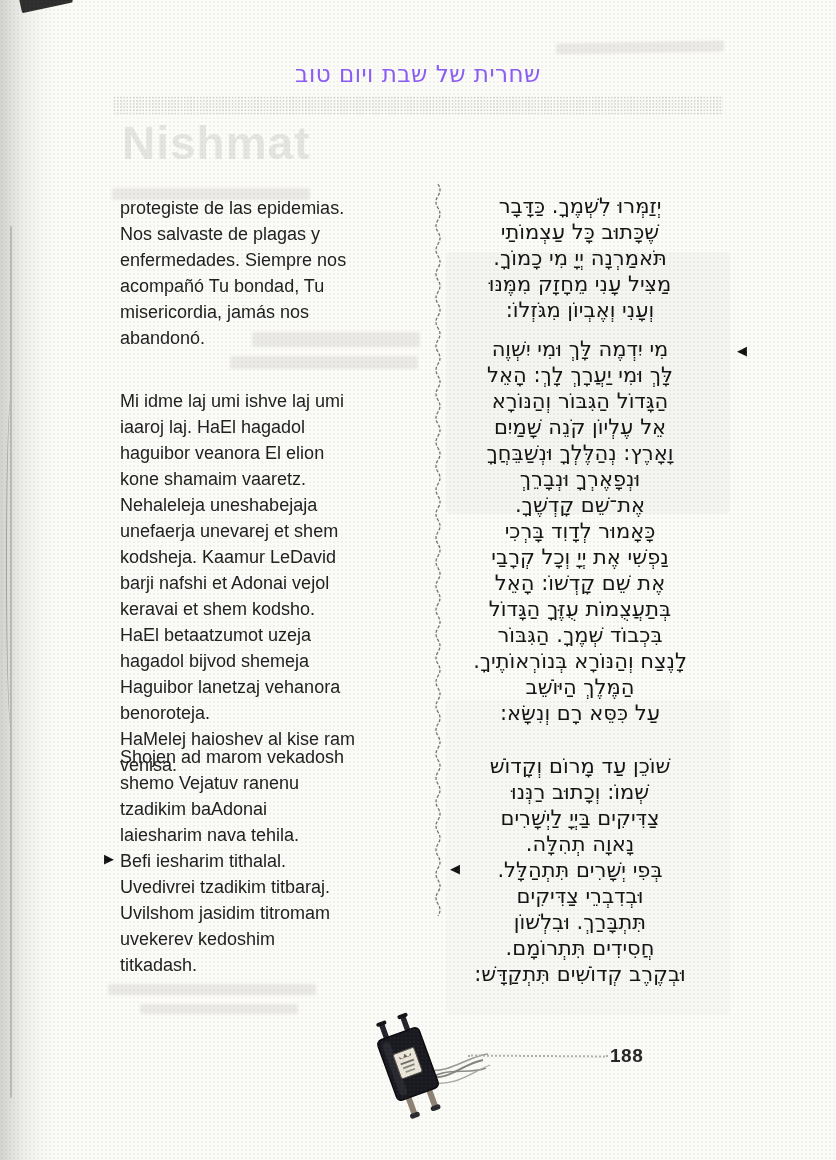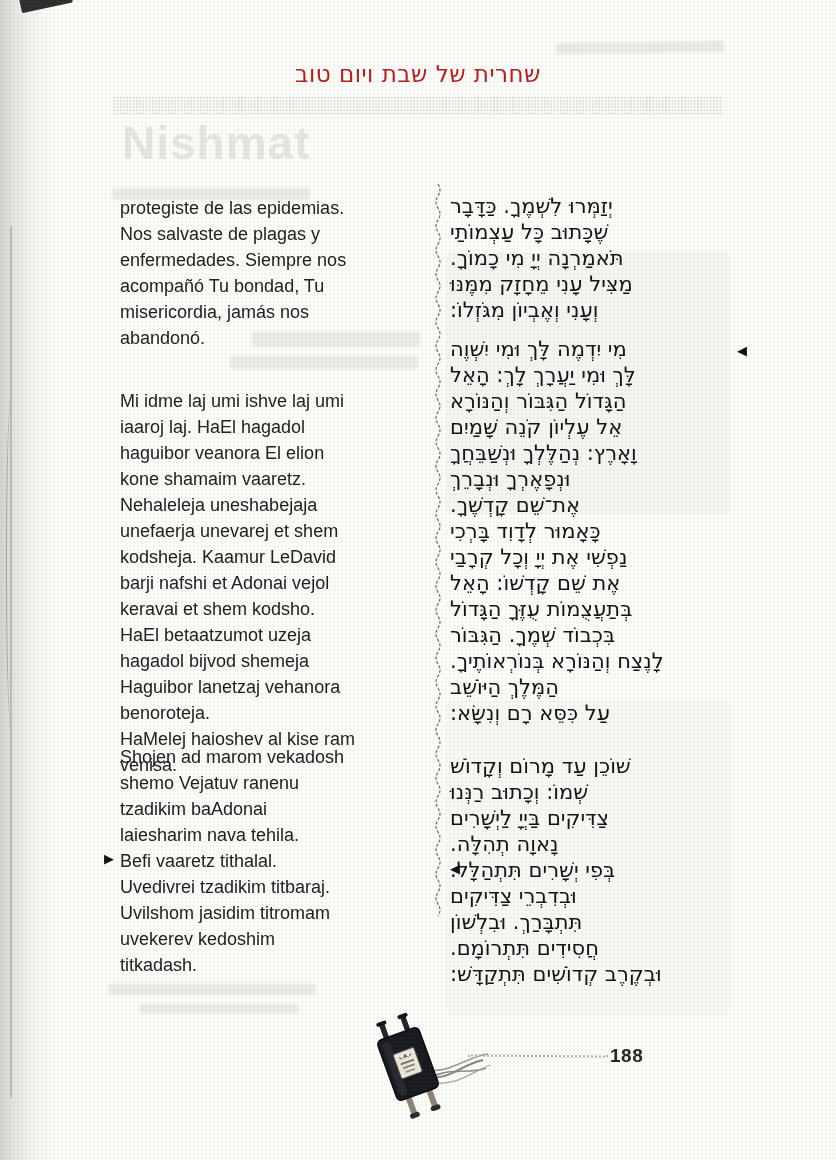--- a/index.html
+++ b/index.html
@@ -19,21 +19,21 @@
   .crease-arc{left:6px;top:398px;width:9px;height:330px;border-left:1.5px solid #8f8f8a;border-radius:50%;opacity:.7;z-index:2;}
   .corner-mark{left:20px;top:-7px;width:52px;height:15px;background:#2e2e2e;transform:rotate(-12deg);z-index:3;border-radius:2px;}
   .noise{
     inset:0;z-index:8;pointer-events:none;opacity:.16;
     background-image:radial-gradient(rgba(110,110,104,.5) .7px, transparent .9px);
     background-size:4px 4px;
   }
   
   .header-title{
     left:0;right:0;top:61px;text-align:center;z-index:5;
-    font-family:"DejaVu Sans", sans-serif;font-size:23px;color:#b91c1c;letter-spacing:.5px;
+    font-family:"DejaVu Sans", sans-serif;font-size:23px;color:#8b5cf6;letter-spacing:.5px;
   }
   .halftone-band{
     left:113px;top:96px;width:610px;height:19px;z-index:2;opacity:.5;
     background-image:radial-gradient(#b4b4af .9px, transparent 1.05px);
     background-size:3.2px 3.2px;border-radius:2px;
   }
   
   .ghost-title{
     left:106px;top:116px;z-index:1;
     font-size:46px;font-weight:bold;letter-spacing:1px;color:#e5e5e1;
@@ -59,21 +59,21 @@
   
   .pointer{z-index:6;font-family:"DejaVu Sans", sans-serif;font-size:13px;color:#111;line-height:13px;}
   .pt-latin{left:104px;top:852px;}
   .pt-heb-top{left:737px;top:344px;}
   .pt-heb-bottom{left:450px;top:862px;}
   
   .divider-svg{left:430px;top:183px;z-index:4;}
   
   .heb-block{
     left:450px;width:260px;z-index:5;margin:0;
-    direction:rtl;text-align:left;
+    direction:rtl;text-align:center;
     font-family:"DejaVu Sans", sans-serif;
     font-size:21px;line-height:26px;color:#141414;
     white-space:pre-line;
   }
   .hb1{top:193px;} .hb2{top:336px;} .hb3{top:753px;}
   
   .scroll-svg{left:350px;top:1012px;z-index:5;}
   .dotted-leader{left:468px;top:1055px;width:140px;height:0;border-top:2px dotted #aeaea8;transform:rotate(.4deg);z-index:5;}
   .page-number{left:610px;top:1045px;font-size:19px;color:#262626;z-index:5;letter-spacing:.5px;font-weight:bold;}
 </style>
@@ -116,21 +116,21 @@
 HaEl betaatzumot uzeja
 hagadol bijvod shemeja
 Haguibor lanetzaj vehanora
 benoroteja.
 HaMelej haioshev al kise ram
 venisa.</p>
 <p class="abs latin-para lp3">Shojen ad marom vekadosh
 shemo Vejatuv ranenu
 tzadikim baAdonai
 laiesharim nava tehila.</p>
-<p class="abs latin-para lp4">Befi vaaretz tithalal.
+<p class="abs latin-para lp4">Befi iesharim tithalal.
 Uvedivrei tzadikim titbaraj.
 Uvilshom jasidim titromam
 uvekerev kedoshim
 titkadash.</p>
 
 <span class="abs pointer pt-latin">▶</span>
 <span class="abs pointer pt-heb-top">◀</span>
 <span class="abs pointer pt-heb-bottom">◀</span>
 
 <svg class="abs divider-svg" width="16" height="752" viewBox="0 0 16 752">

